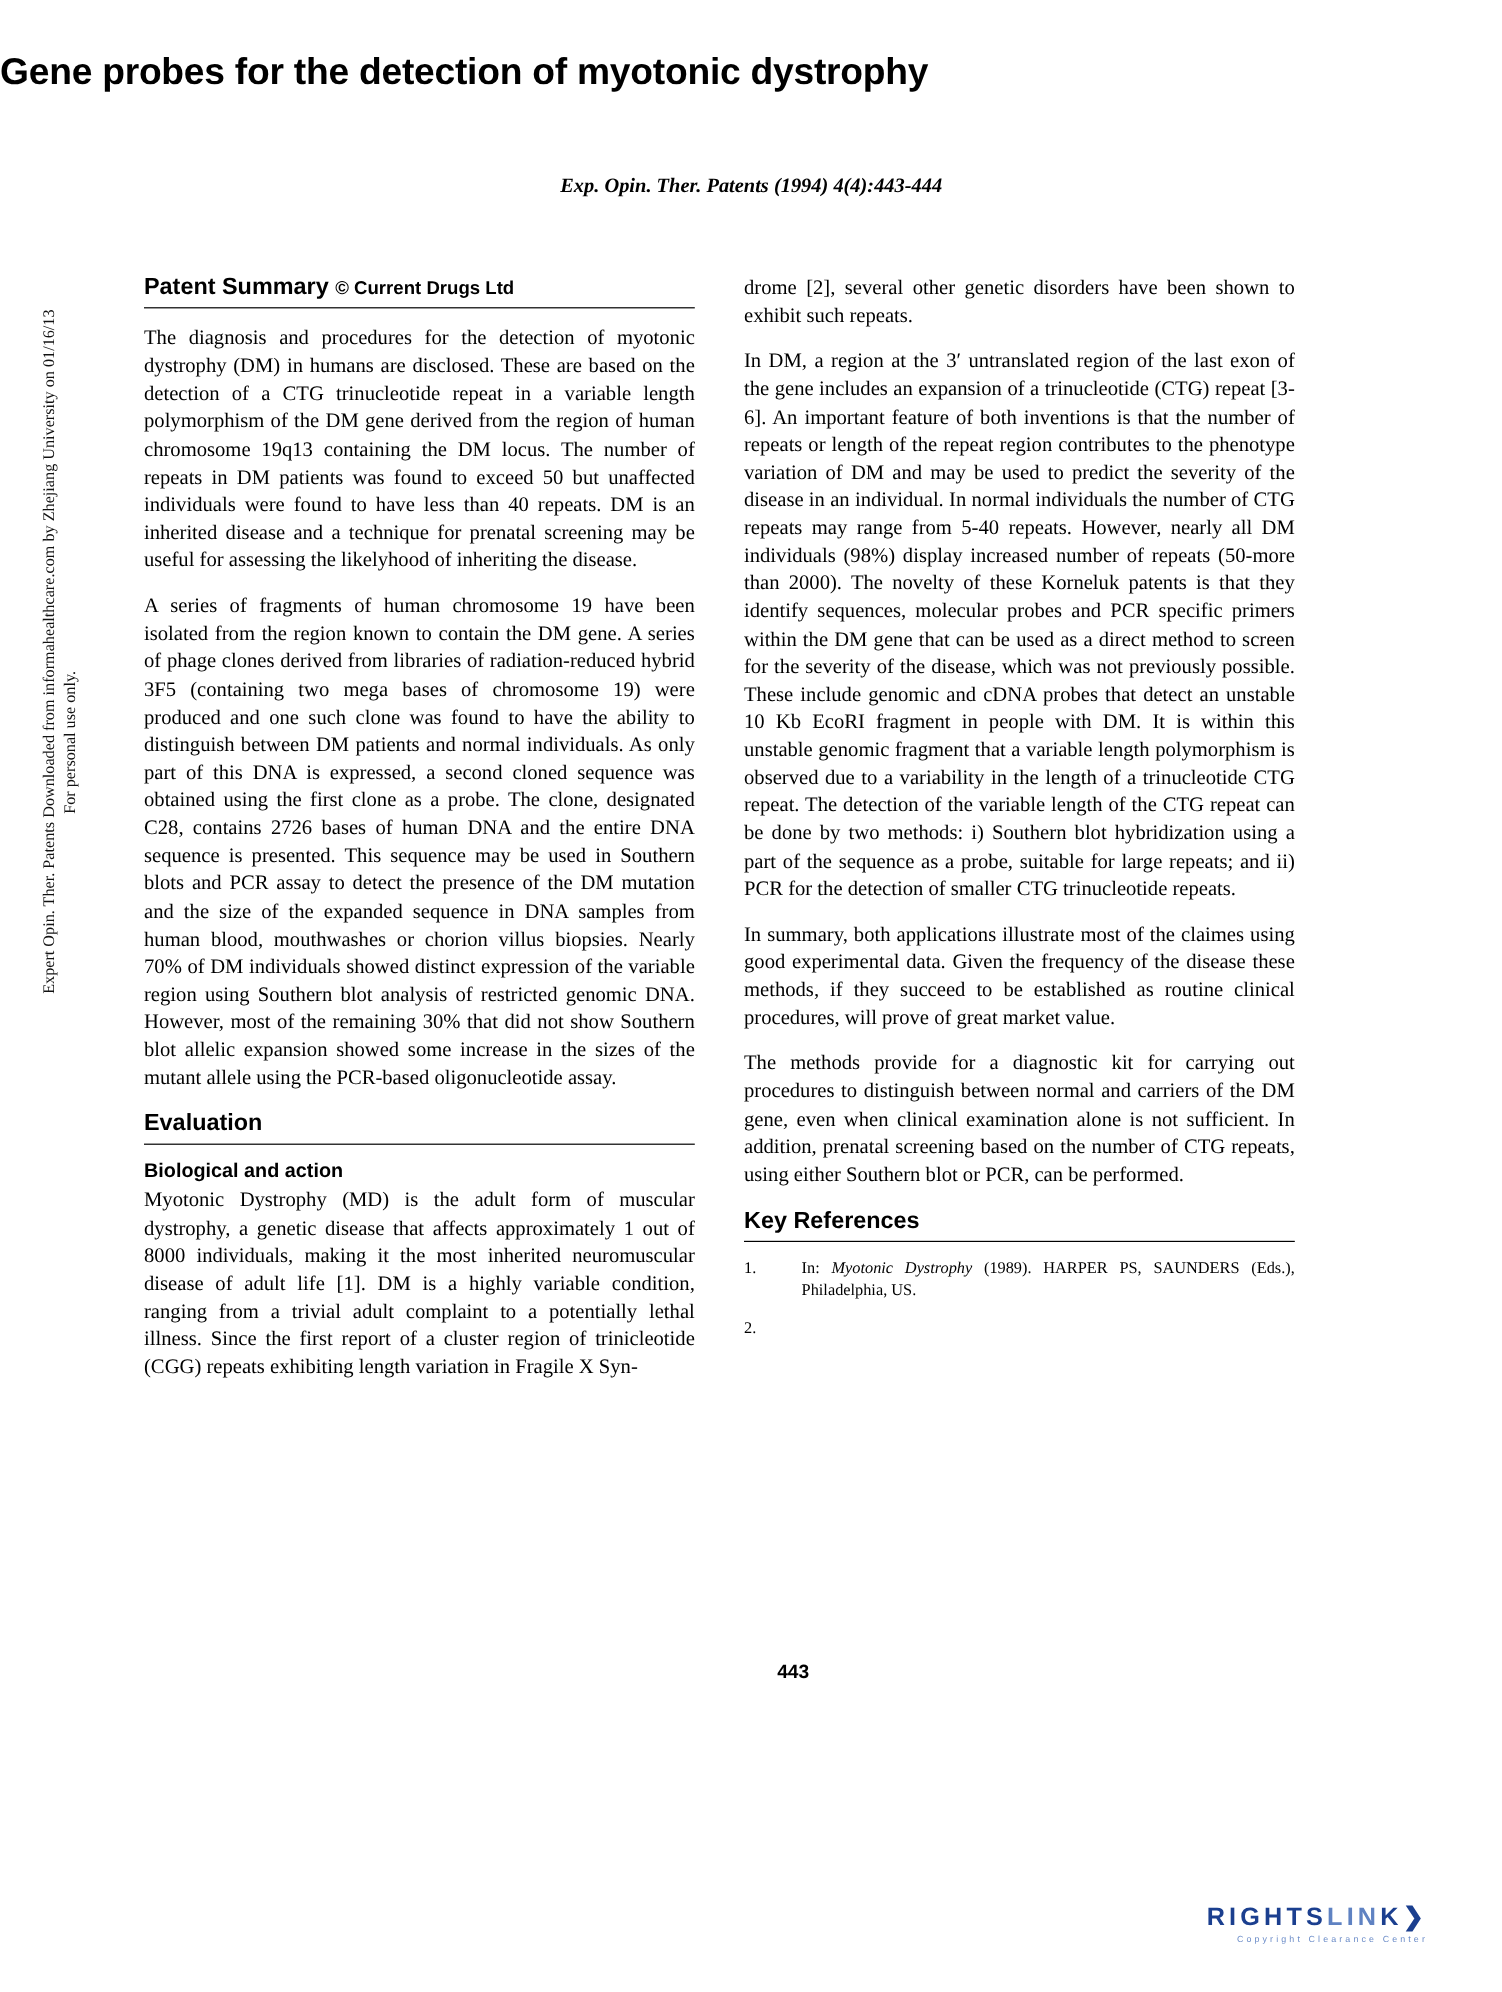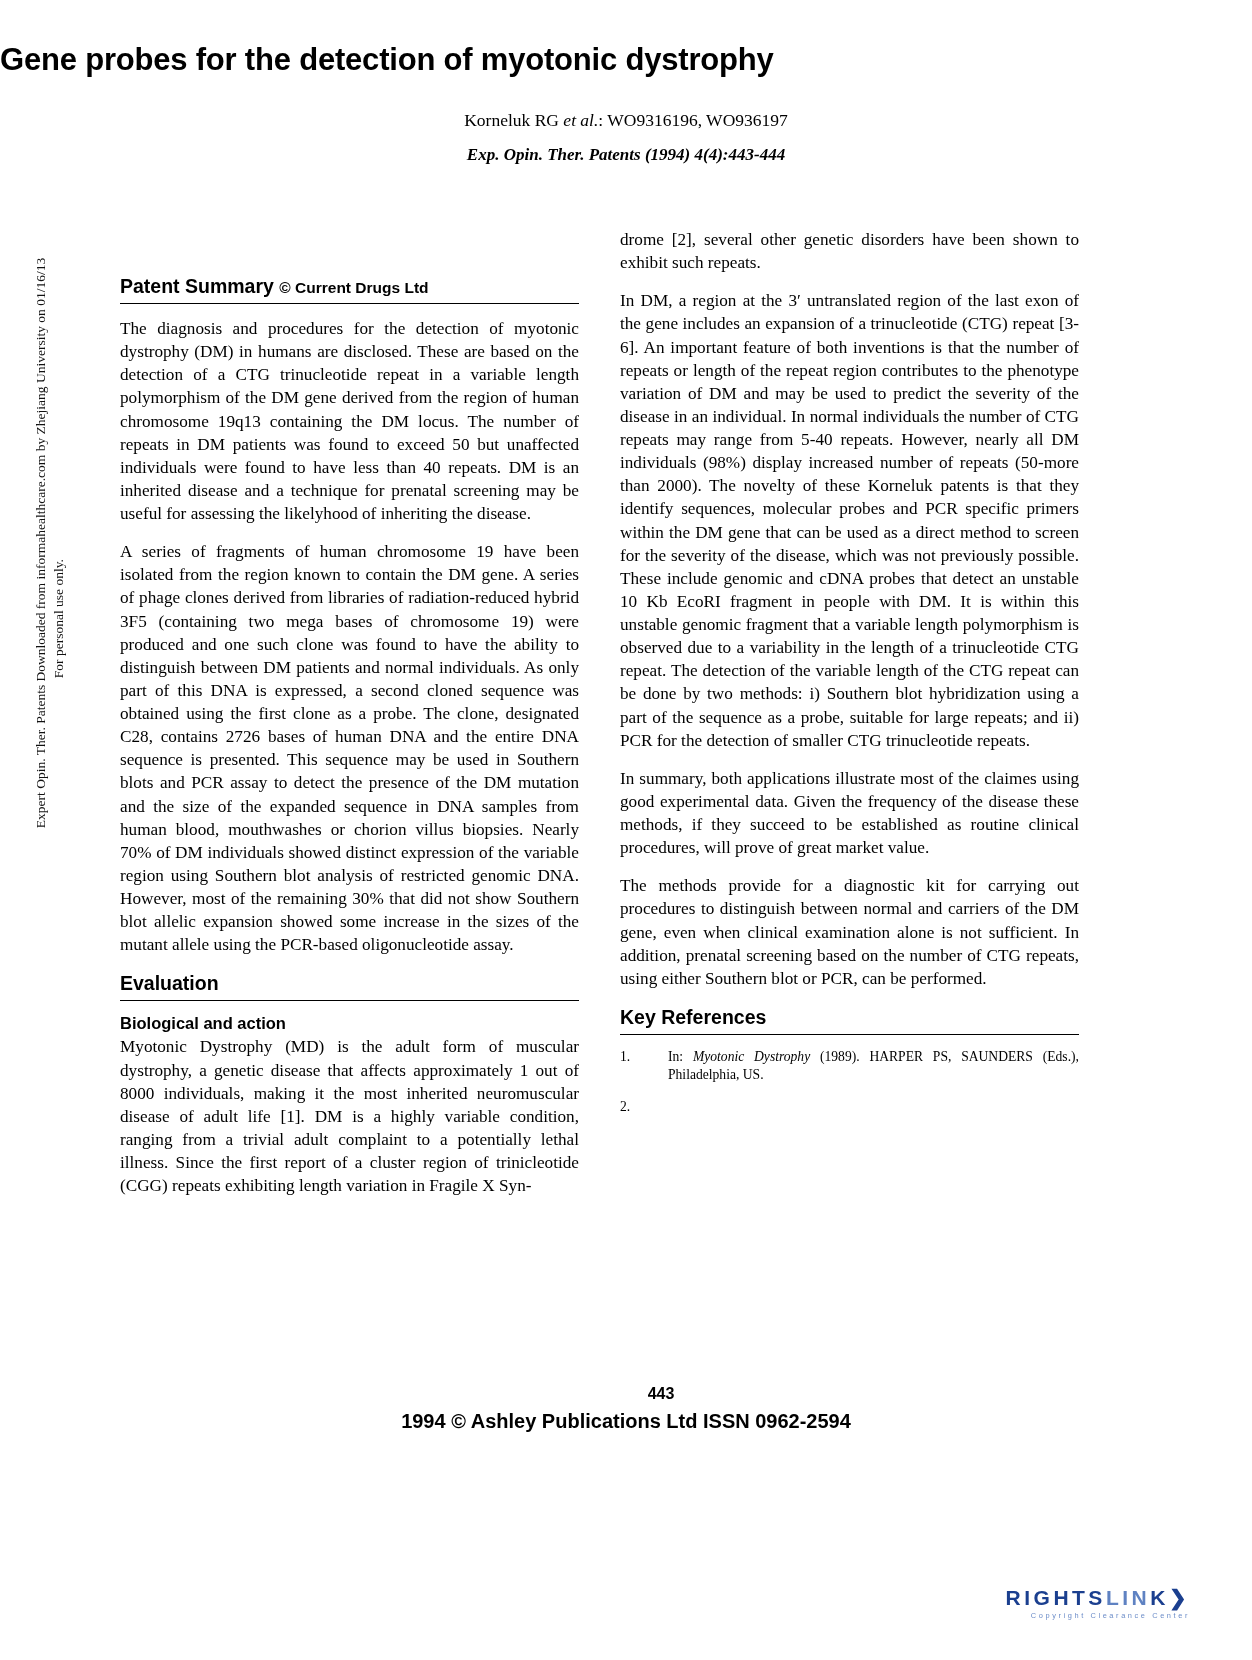--- a/index.html
+++ b/index.html
@@ -81,21 +81,20 @@
   .col-left  { left: 120px; }
   .col-right { left: 620px; }
 
   .sec-head {
     font-family: "Liberation Sans", sans-serif;
     font-weight: bold;
     font-size: 19.5px;
     border-bottom: 1.6px solid #000;
     padding-bottom: 5px;
     margin-bottom: 13px;
-    margin-top: 47px;
   }
   .sec-head .sub {
     font-size: 15.5px;
   }
   .sec-head.spaced { margin-top: 16px; }
 
   .subhead {
     font-family: "Liberation Sans", sans-serif;
     font-weight: bold;
     font-size: 16.5px;
@@ -189,23 +188,20 @@
 <body>
 
 <div class="page">
 
   <div class="side-note">
     <span>Expert Opin. Ther. Patents Downloaded from informahealthcare.com by Zhejiang University on 01/16/13</span>
     <span class="l2">For personal use only.</span>
   </div>
 
   <div class="title">Gene probes for the detection of myotonic dystrophy</div>
-  <div class="byline">
-    <span>Korneluk RG </span><i>et al.</i><span>: WO9316196, WO936197</span>
-  </div>
   <div class="journal">Exp. Opin. Ther. Patents (1994) 4(4):443-444</div>
 
   <div class="col col-left">
     <div class="sec-head">
       <span>Patent Summary</span>
       <span class="sub">© Current Drugs Ltd</span>
     </div>
 
     <p class="body">The diagnosis and procedures for the detection of myotonic dystrophy (DM) in humans are disclosed. These are based on the detection of a CTG trinucleotide repeat in a variable length polymorphism of the DM gene derived from the region of human chromosome 19q13 containing the DM locus. The number of repeats in DM patients was found to exceed 50 but unaffected individuals were found to have less than 40 repeats. DM is an inherited disease and a technique for prenatal screening may be useful for assessing the likelyhood of inheriting the disease.</p>
     <p class="body">A series of fragments of human chromosome 19 have been isolated from the region known to contain the DM gene. A series of phage clones derived from libraries of radiation-reduced hybrid 3F5 (containing two mega bases of chromosome 19) were produced and one such clone was found to have the ability to distinguish between DM patients and normal individuals. As only part of this DNA is expressed, a second cloned sequence was obtained using the first clone as a probe. The clone, designated C28, contains 2726 bases of human DNA and the entire DNA sequence is presented. This sequence may be used in Southern blots and PCR assay to detect the presence of the DM mutation and the size of the expanded sequence in DNA samples from human blood, mouthwashes or chorion villus biopsies. Nearly 70% of DM individuals showed distinct expression of the variable region using Southern blot analysis of restricted genomic DNA. However, most of the remaining 30% that did not show Southern blot allelic expansion showed some increase in the sizes of the mutant allele using the PCR-based oligonucleotide assay.</p>
@@ -228,20 +224,19 @@
         <div class="ref-num">1.</div>
         <div class="ref-text"><span>In: </span><i>Myotonic Dystrophy</i><span> (1989). HARPER PS, SAUNDERS (Eds.), Philadelphia, US.</span></div>
       </div>
       <div class="ref-item">
         <div class="ref-num">2.</div>
       </div>
     </div>
   </div>
 
   <div class="folio">443</div>
-  <div class="imprint">1994 © Ashley Publications Ltd ISSN 0962-2594</div>
 
   <div class="rightslink">
     <div class="rl-main"><span>RIGHTS</span><span class="light">LIN</span><span>K</span><span class="rl-arrow">❯</span></div>
     <div class="rl-sub">Copyright Clearance Center</div>
   </div>
 
 </div>
 
 </body></html>

